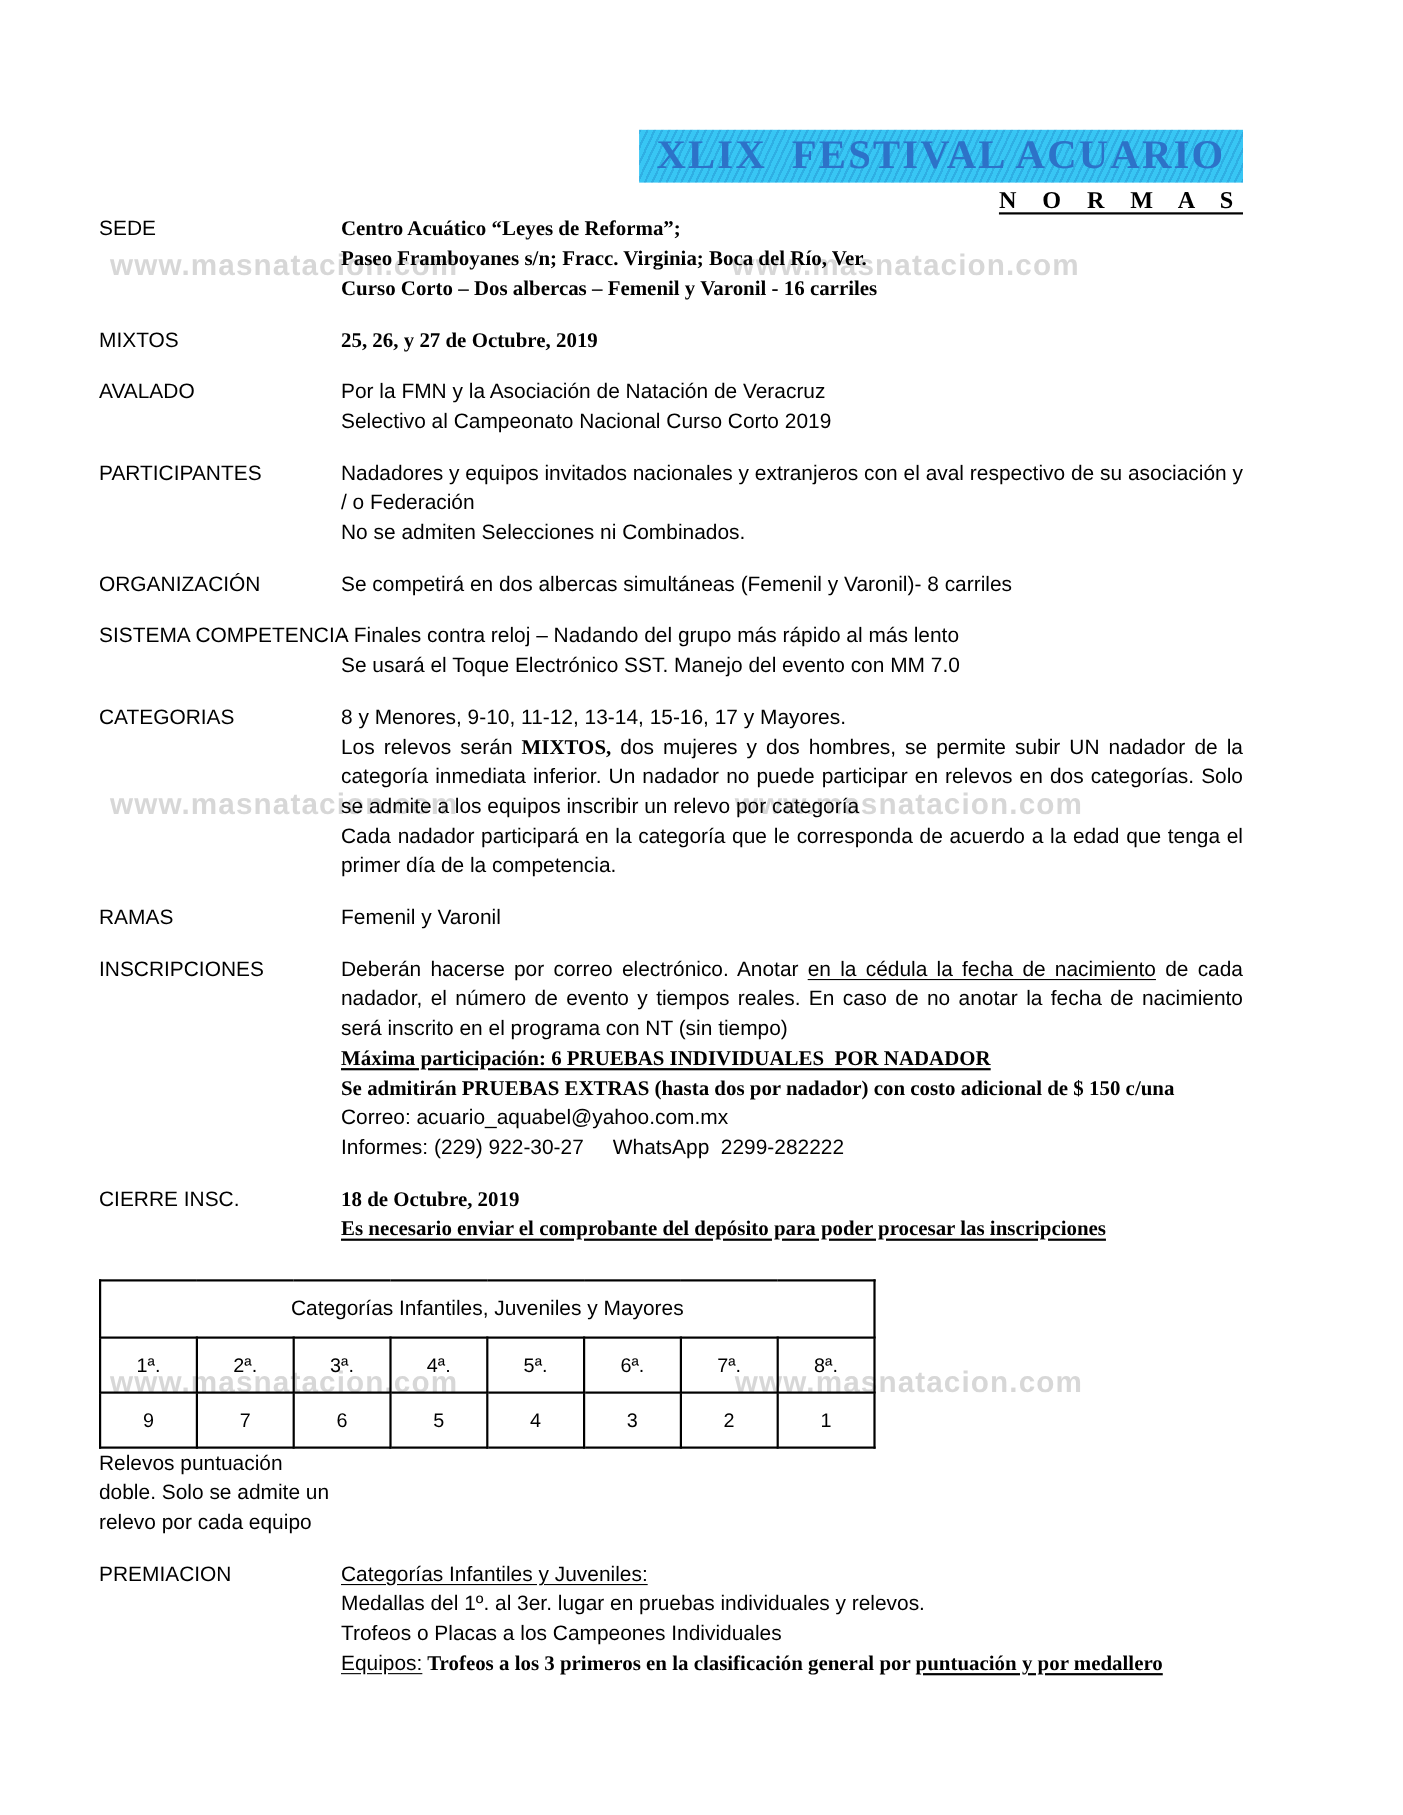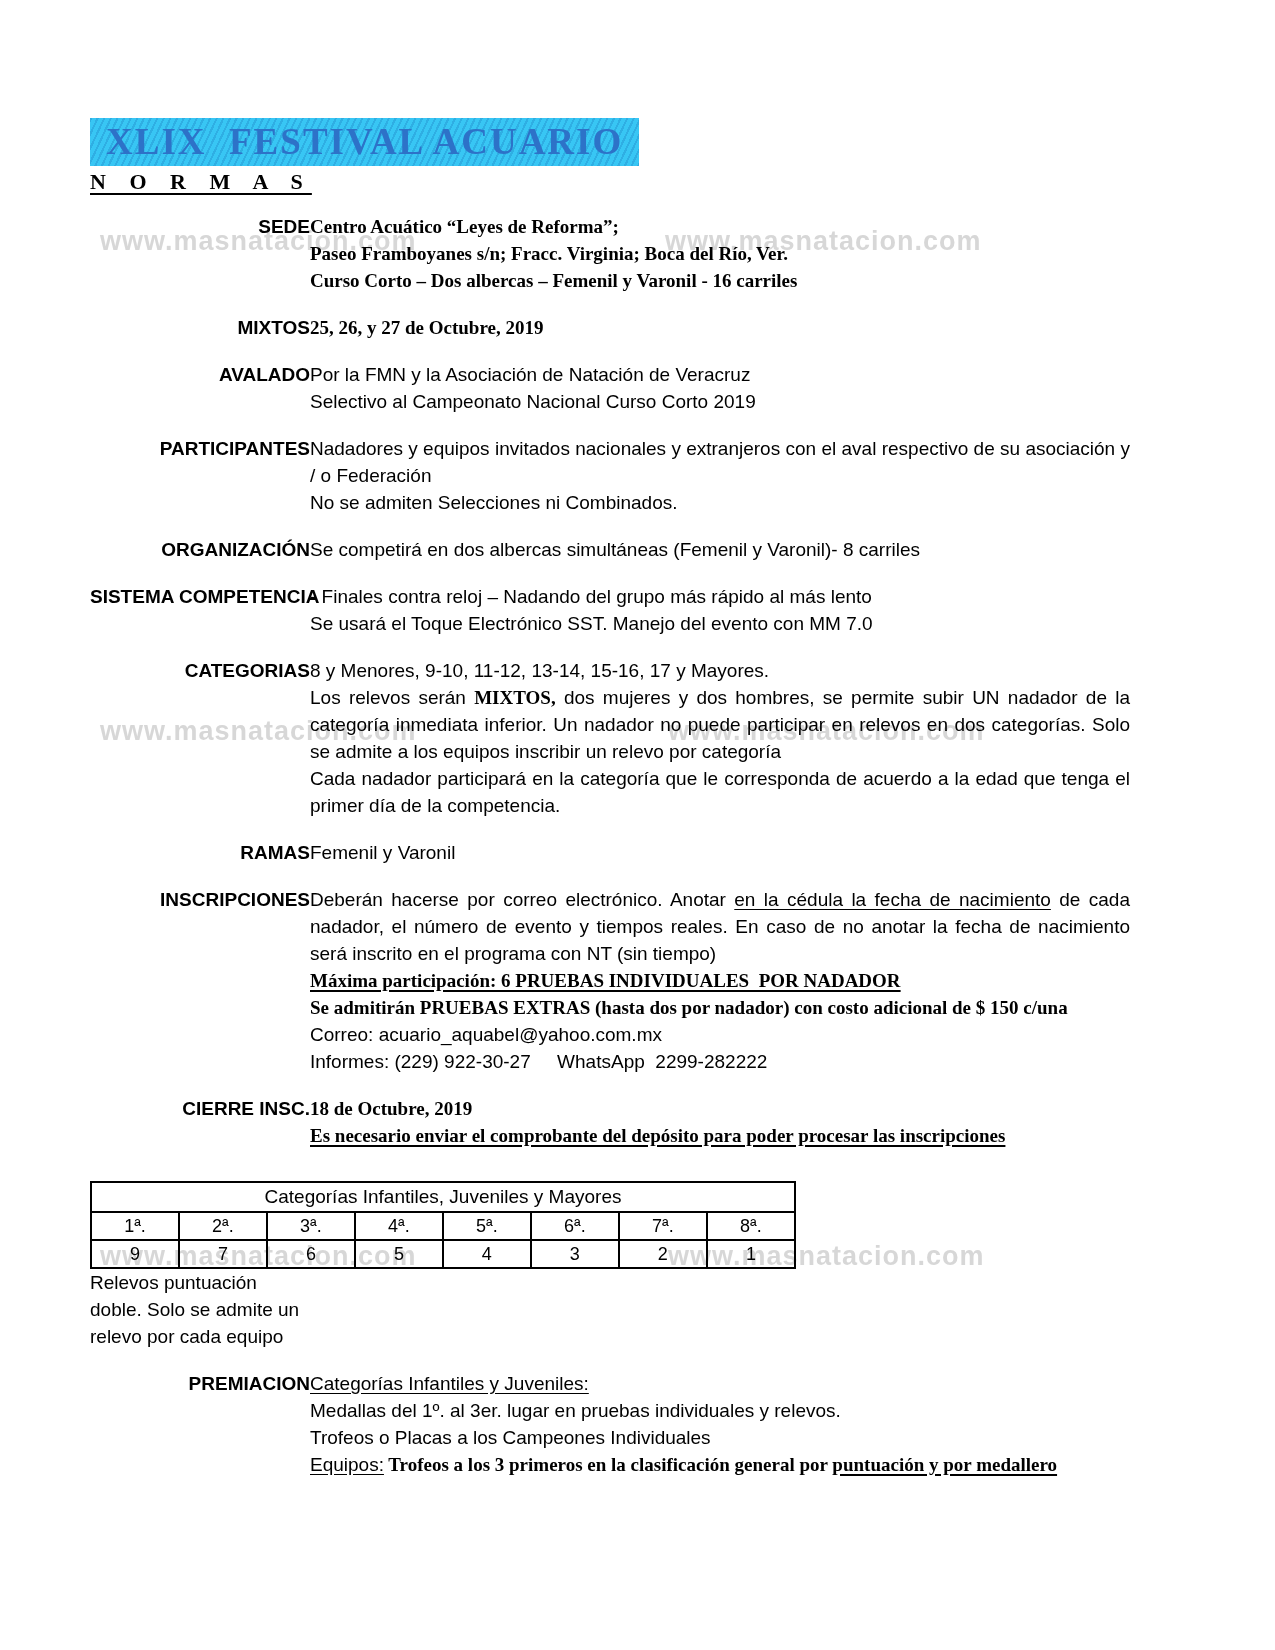--- a/index.html
+++ b/index.html
@@ -13,59 +13,59 @@
     overflow:hidden;
   }
   .doc{position:relative;z-index:1;}
   .watermark{
     position:absolute;z-index:0;
     font-size:27px;font-weight:bold;letter-spacing:1px;
     color:rgba(150,150,150,0.38);
     text-shadow:1px 1px 0 rgba(255,255,255,0.8);
     white-space:nowrap;
   }
-  .banner-wrap{text-align:left;margin-bottom:18px;}
+  .banner-wrap{text-align:right;}
   .banner{
     display:inline-block;
     font-family:"Liberation Serif",serif;
     font-weight:bold;font-size:37px;line-height:46px;
     letter-spacing:2px;white-space:pre;
     padding:1px 16px;
     background-color:#38c6f4;
     background-image:repeating-linear-gradient(115deg,rgba(10,80,160,0.20) 0px,rgba(10,80,160,0.20) 2px,transparent 2px,transparent 6px);
     color:#2d72c8;
   }
   .normas{
     margin-top:2px;
     font-family:"Liberation Serif",serif;
     font-weight:bold;font-size:22px;letter-spacing:9px;
     text-decoration:underline;
     text-decoration-thickness:2px;
     text-underline-offset:4px;
   }
   .row{display:grid;grid-template-columns:220px 1fr;margin-bottom:20px;}
-  .label{font-weight:bold;white-space:nowrap;text-align:right;}
+  .label{font-weight:normal;white-space:nowrap;}
   .content p{margin:0;}
   .bold{font-weight:bold;font-family:Liberation Serif, serif;}
   .just{text-align:justify;}
   .u{text-decoration:underline;text-underline-offset:3px;margin-top:40px;}
   .u2{text-decoration:underline;text-decoration-thickness:2px;text-underline-offset:3px;}
   .pre{white-space:pre-wrap;}
   .narrow{max-width:705px;}
   table.score{
     border-collapse:collapse;
     width:706px;
     margin-top:12px;
     background:transparent;
   }
   table.score td{
     border:2px solid #000;
     text-align:center;
     font-size:18px;line-height:24px;
-    padding:1px 2px;
+    padding:12px 2px;
   }
   table.score td.t{font-size:19px;line-height:26px;}
   .note{margin-top:3px;}
 </style>
 </head>
 <body>
 
 <div class="page">
 
   <div class="watermark" style="left:100px;top:228px;">www.masnatacion.com</div>

